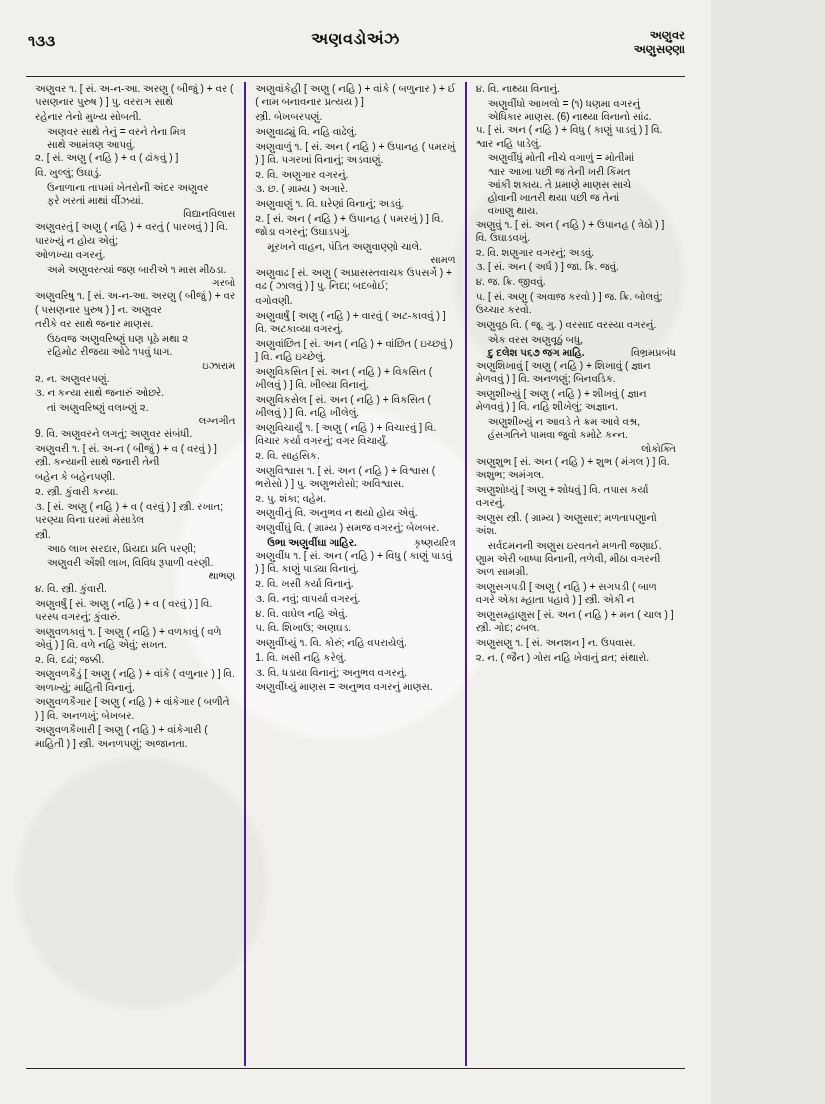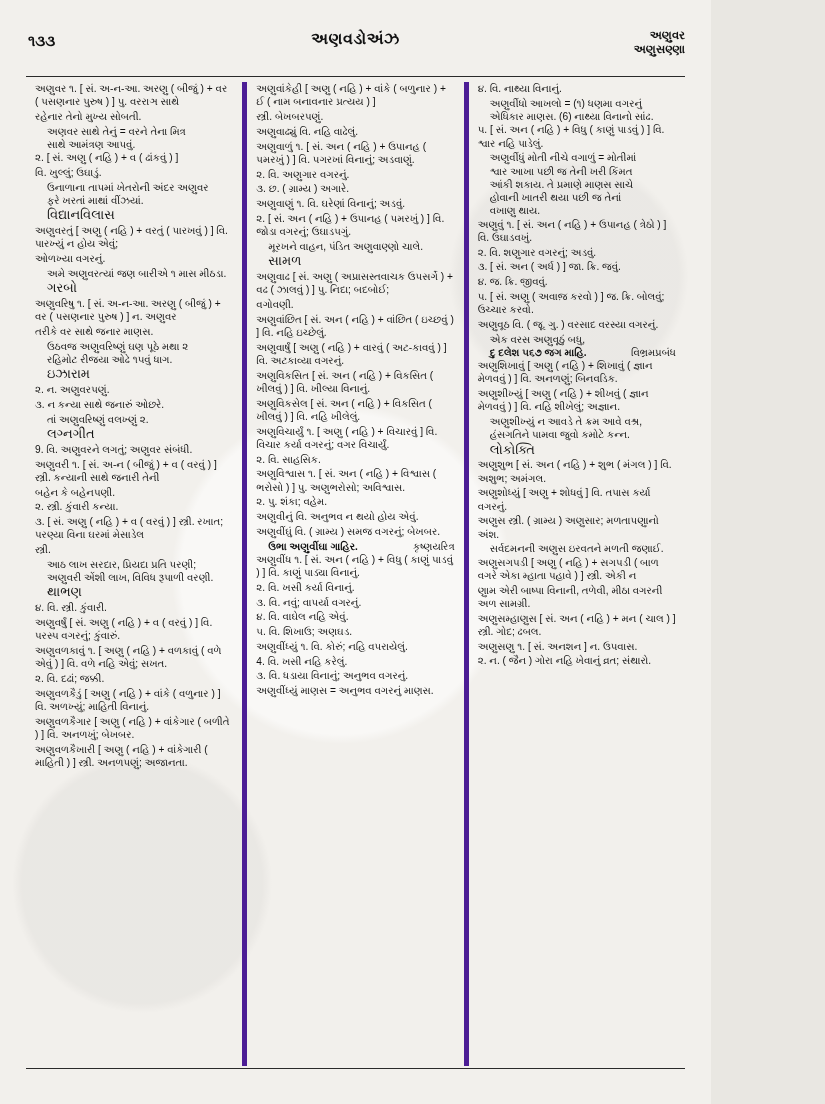--- a/index.html
+++ b/index.html
@@ -51,24 +51,24 @@
     gap:0;
   }
   .col{
     flex:1 1 0;
     padding:0 9px;
     font-size:10.2px;
     line-height:1.30;
     color:#111;
     overflow:hidden;
   }
-  .col + .col{border-left:5px solid #4c1d95;}
+  .col + .col{border-left:2px solid #4c1d95;}
   .entry{margin:0 0 1.5px 0;}
   .ind1{padding-left:12px;}
-  .cite{padding-left:12px;font-size:13px;}
+  .cite{padding-left:12px;text-align:right;font-size:10px;}
   .citewrap{display:flex;justify-content:space-between;gap:6px;padding-left:12px;}
   .citewrap .t{flex:1 1 auto;font-weight:bold;}
   .citewrap .s{flex:0 0 auto;text-align:right;}
 </style>
 </head>
 <body>
 
 <div class="page">
 
   <div class="folio">૧૩૩</div>
@@ -128,41 +128,41 @@
         <div class="entry">અણુવાઢ્યું વિ. નહિ વાઢેલું.</div>
         <div class="entry">અણુવાળું ૧. [ સં. અન ( નહિ ) + ઉપાનહ ( પમરખું ) ]  વિ. પગરખાં વિનાનું; અડવાણું.</div>
         <div class="entry">૨. વિ. અણુગાર વગરનું.</div>
         <div class="entry">૩. છ. ( ગ્રામ્ય ) અગારે.</div>
         <div class="entry">અણુવાણું ૧. વિ. ઘરેણાં વિનાનું; અડવું.</div>
         <div class="entry">૨. [ સં. અન ( નહિ ) + ઉપાનહ ( પમરખું ) ]  વિ. જોડા વગરનું; ઉઘાડપગું.</div>
         <div class="ind1">મૂરખને વાહન, પંડિત અણુવાણ્ણો ચાલે.</div>
         <div class="cite">સામળ</div>
         <div class="entry">અણુવાઢ [ સં. અણુ ( અપ્રાસસ્તવાચક ઉપસર્ગે ) + વઢ ( ઝાલવું ) ]  પુ. નિદા; બદબોઈ;</div>
         <div class="entry">વગોવણી.</div>
+        <div class="entry">અણુવાર્ષું [ અણુ ( નહિ ) + વારવું ( અટ-કાવવું ) ]  વિ. અટકાવ્યા વગરનું.</div>
         <div class="entry">અણુવાંછિત [ સં. અન ( નહિ ) + વાંછિત ( ઇચ્છવું ) ]  વિ. નહિ ઇચ્છેલું.</div>
-        <div class="entry">અણુવાર્ષું [ અણુ ( નહિ ) + વારવું ( અટ-કાવવું ) ]  વિ. અટકાવ્યા વગરનું.</div>
         <div class="entry">અણુવિકસિત [ સં. અન ( નહિ ) + વિકસિત ( ખીલવું ) ]  વિ. ખીલ્યા વિનાનું.</div>
         <div class="entry">અણુવિકસેલ [ સં. અન ( નહિ ) + વિકસિત ( ખીલવું ) ]  વિ. નહિ ખીલેલું.</div>
         <div class="entry">અણુવિચાર્યું ૧. [ અણુ ( નહિ ) + વિચારવું ] વિ. વિચાર કર્યા વગરનું; વગર વિચાર્યું.</div>
         <div class="entry">૨. વિ. સાહસિક.</div>
         <div class="entry">અણુવિશ્વાસ ૧. [ સં. અન ( નહિ ) + વિશ્વાસ ( ભરોસો ) ]  પુ. અણુભરોસો; અવિશ્વાસ.</div>
         <div class="entry">૨. પુ. શંકા; વહેમ.</div>
         <div class="entry">અણુવીનું વિ. અનુભવ ન થયો હોય એવું.</div>
         <div class="entry">અણુવીંઘું વિ. ( ગ્રામ્ય ) સમજ વગરનું; બેખબર.</div>
         <div class="citewrap">
           <span class="t">ઉભા અણુવીંઘા ગાહિર.</span>
           <span class="s">કૃષ્ણયરિત્ર</span>
         </div>
         <div class="entry">અણુવીંધ ૧. [ સં. અન ( નહિ ) + વિધુ ( કાણું પાડવું ) ]  વિ. કાણું પાડ્યા વિનાનું.</div>
         <div class="entry">૨. વિ. ખસી કર્યા વિનાનું.</div>
         <div class="entry">૩. વિ. નવું; વાપર્યા વગરનું.</div>
         <div class="entry">૪. વિ. વાઘેલ નહિ એવું.</div>
         <div class="entry">૫. વિ. શિખાઉ; અણઘડ.</div>
         <div class="entry">અણુવીંધ્યું ૧. વિ. કોરું; નહિ વપરાયેલું.</div>
-        <div class="entry">4. વિ. ખસી નહિ કરેલું.</div>
+        <div class="entry">1. વિ. ખસી નહિ કરેલું.</div>
         <div class="entry">૩. વિ. ધડાયા વિનાનું; અનુભવ વગરનું.</div>
         <div class="entry">અણુવીંધ્યું માણસ = અનુભવ વગરનું માણસ.</div>
       </div>
     <div class="col" id="col-right">
         <div class="entry">૪. વિ. નાથ્યા વિનાનું.</div>
         <div class="ind1">અણુવીંધો આખલો = (૧) ધણમા વગરનું</div>
         <div class="ind1">એધિકાર માણસ. (6) નાથ્યા વિનાનો સાંઢ.</div>
         <div class="entry">૫. [ સં. અન ( નહિ ) + વિધુ ( કાણું પાડવું ) ]  વિ. શ્વાર નહિ પાડેલું.</div>
         <div class="ind1">અણુવીંધું મોતી નીચે વગાળું = મોતીમાં</div>
         <div class="ind1">શ્વાર આખા પછી જ તેની ખરી કિંમત</div>
@@ -182,21 +182,21 @@
         </div>
         <div class="entry">અણુશિખાવું [ અણુ ( નહિ ) + શિખાવું ( જ્ઞાન મેળવવું ) ]  વિ. અનળણું; બિનવડિક.</div>
         <div class="entry">અણુશીખ્યું [ અણુ ( નહિ ) + શીખવું ( જ્ઞાન મેળવવું ) ]  વિ. નહિ શીખેલું; અજ્ઞાન.</div>
         <div class="ind1">અણુશીખ્યું ન આવડે તે ક્રમ આવે વશ્ર,</div>
         <div class="ind1">હંસગતિને પામવા જુવો કમોટે કન્ન.</div>
         <div class="cite">લોકોક્તિ</div>
         <div class="entry">અણુશુભ [ સં. અન ( નહિ ) + શુભ ( મંગલ ) ]  વિ. અશુભ; અમંગલ.</div>
         <div class="entry">અણુશોધ્યું [ અણુ + શોધવું ]  વિ. તપાસ કર્યા વગરનું.</div>
         <div class="entry">અણુસ સ્ત્રી. ( ગ્રામ્ય ) અણુસાર; મળતાપણાુનો અંશ.</div>
         <div class="ind1">સર્વદમનની અણુસ ઇરવતને મળતી જણાઈ.</div>
+        <div class="entry">ણાુમ એરી બાષ્પા વિનાની, તળેવી, મીઠા વગરની અળ સામગ્રી.</div>
         <div class="entry">અણુસગપડી [ અણુ ( નહિ ) + સગપડી ( બાળ વગરે એકા મ્હાતા પહાવે ) ]  સ્ત્રી. એકી ન</div>
-        <div class="entry">ણાુમ એરી બાષ્પા વિનાની, તળેવી, મીઠા વગરની અળ સામગ્રી.</div>
         <div class="entry">અણુસમ્હાણુસ [ સં. અન ( નહિ ) + મન ( ચાલ ) ]  સ્ત્રી. ગોદ; ઢબલ.</div>
         <div class="entry">અણુસણુ ૧. [ સં. અનશન ]  ન. ઉપવાસ.</div>
         <div class="entry">૨. ન. ( જૈન ) ગોરા નહિ ખેવાનું વ્રત; સંથારો.</div>
       </div>
   </div>
 
 </div>
 
 </body></html>

